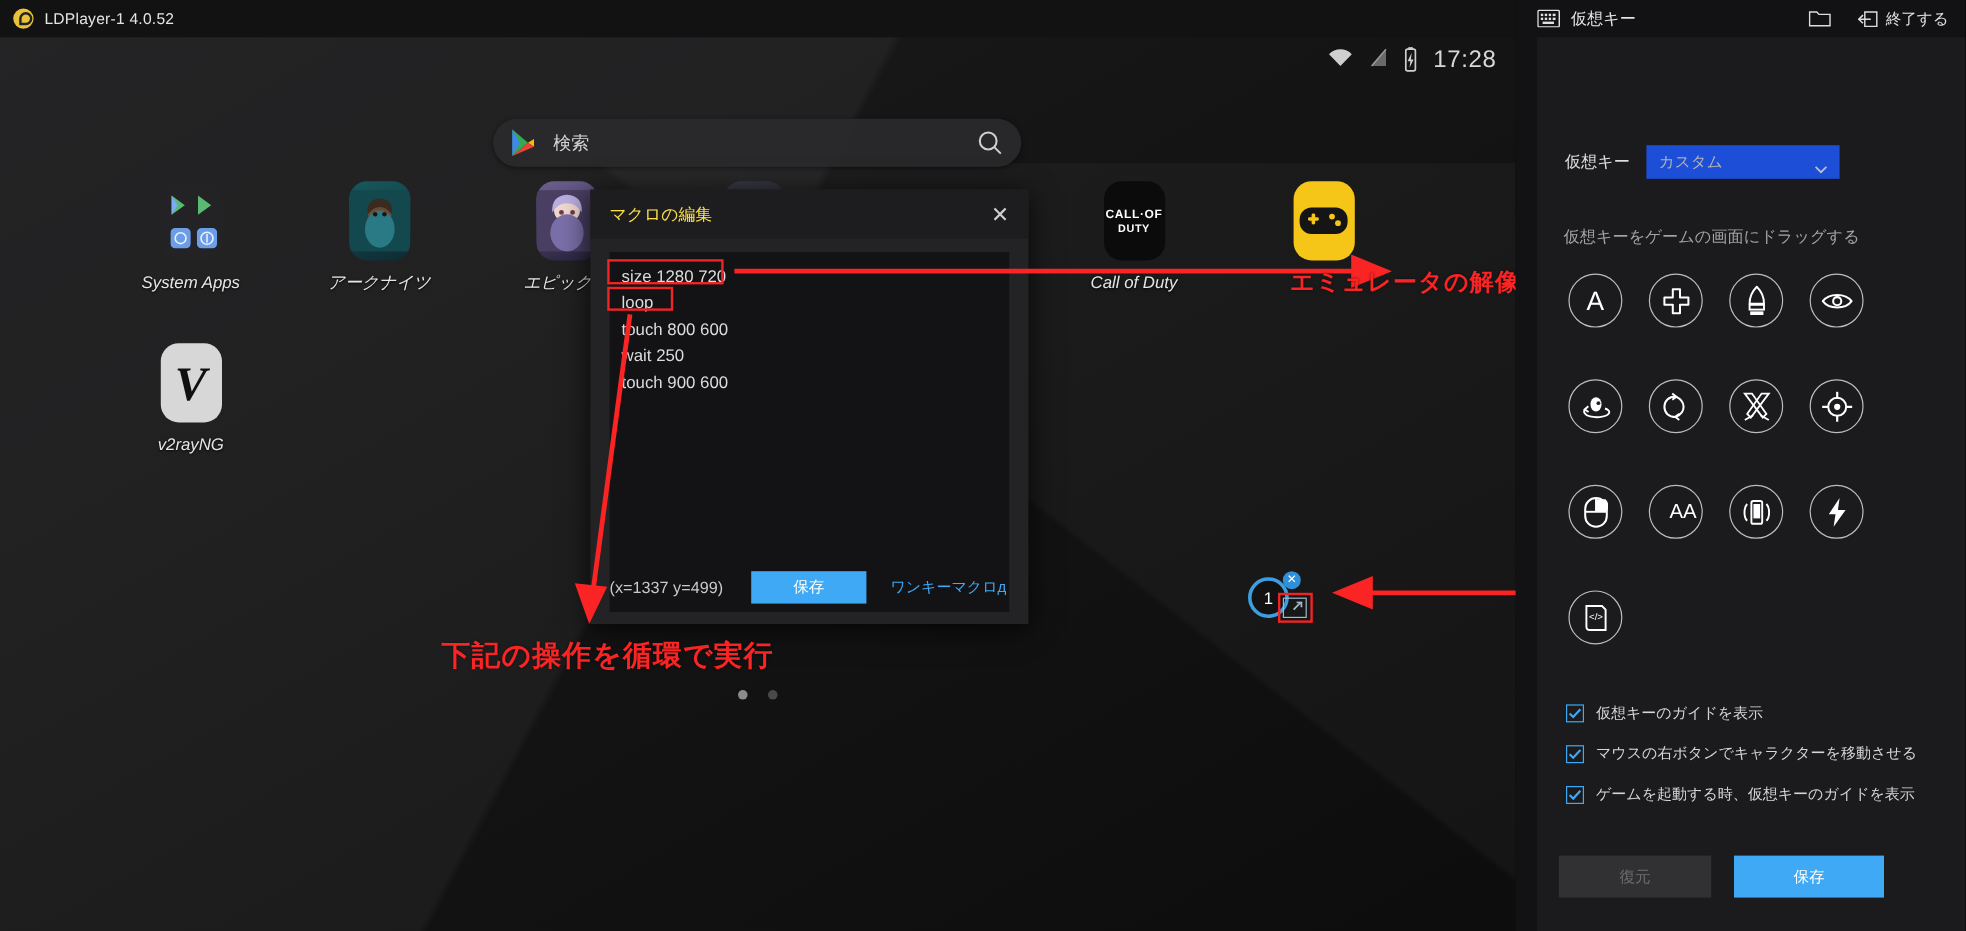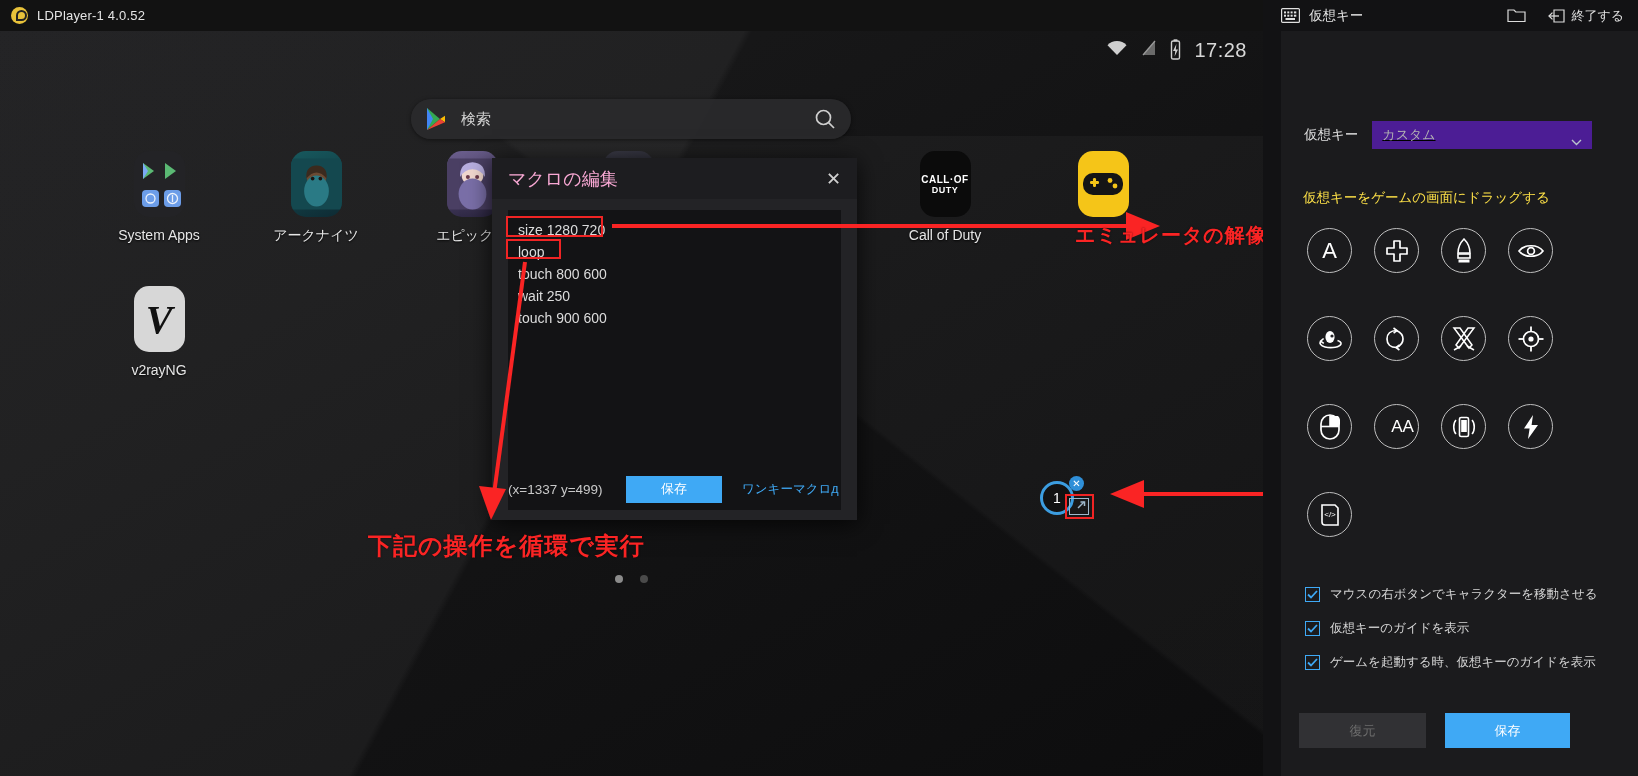--- a/index.html
+++ b/index.html
@@ -64,21 +64,21 @@
 
   
   .appicon { position: absolute; width: 108px; text-align: center; }
   .appicon .tile {
     width: 51px; height: 66px; margin: 0 auto 10px; border-radius: 15px;
     display: flex; align-items: center; justify-content: center; overflow: hidden;
     position: relative;
   }
   .appicon .label {
     color: #e6e6e6; font-size: 14px; white-space: nowrap;
-    overflow: visible; text-shadow: 0 1px 2px rgba(0,0,0,.9);
+    overflow: visible; text-shadow: 0 1px 2px rgba(0,0,0,.9); font-style: italic;
   }
   .tile-sysapps { background: #232326; }
   .sys-grid { display: grid; grid-template-columns: 1fr 1fr; gap: 5px; padding: 8px; width: 100%; height: 100%;}
   .sys-cell { display:flex; align-items:center; justify-content:center; }
   .tile-ak { background: linear-gradient(160deg,#17595e,#0e2a33); }
   .tile-epic { background: linear-gradient(170deg,#6c5f8e,#2b2540); }
   .tile-mid { background: linear-gradient(160deg,#3a3a46,#1d1d24); }
   .tile-cod { background: #0b0b0b; display:flex;flex-direction:column;align-items:center;justify-content:center;}
   .tile-cod .cod1{ color:#fff; font-size:10px; font-weight:bold; letter-spacing:.5px;}
   .tile-cod .cod2{ color:#fff; font-size:9px; font-weight:bold; letter-spacing:.5px;}
@@ -93,21 +93,21 @@
 
   
   .macro-dialog {
     position: absolute; left: 492px; top: 158px; width: 365px; height: 362px;
     background: #232326; box-shadow: 0 4px 22px rgba(0,0,0,.75);
   }
   .macro-head {
     height: 41px; background: #1d1d20; display: flex; align-items: center;
     padding: 0 12px 0 16px;
   }
-  .macro-title { color: #f9a8d4; font-size: 18px; flex: 1; }
+  .macro-title { color: #fde047; font-size: 14px; flex: 1; }
   .macro-close { color: #d0d0d0; font-size: 18px; line-height: 1; cursor: pointer; padding: 2px 4px; }
   .macro-body {
     position: absolute; left: 16px; top: 52px; width: 333px; height: 300px;
     background: #131315; padding: 9px 10px;
   }
   .macro-line { color: #dcdcdc; font-size: 14px; line-height: 22px; white-space: pre; }
   .macro-foot {
     position: absolute; left: 0; right: 0; bottom: 0; height: 62px;
     display: flex; align-items: center; padding: 0 16px;
   }
@@ -154,27 +154,27 @@
   .rp-folder { width: 19px; height: 15px; margin-right: 22px; cursor:pointer; flex:0 0 auto;}
   .rp-exitbox { display:flex; align-items:center; cursor:pointer; }
   .rp-exit-ico { width: 17px; height: 14px; margin-right: 6px; flex:0 0 auto;}
   .rp-exit-txt { color:#e2e2e2; font-size: 13px; }
 
   .rp-body { position:absolute; left: 18px; top: 31px; width: 357px; height: 745px; background: #1b1b1d; }
 
   .vk-row { position:absolute; left: 23px; top: 90px; display:flex; align-items:center; }
   .vk-label { color:#e0e0e0; font-size: 13.5px; margin-right: 14px; }
   .vk-select {
-    width: 220px; height: 28px; background: #4c1d95; display:flex; align-items:center;
-    padding: 0 10px; cursor:pointer;text-decoration:underline;
+    width: 161px; height: 28px; background: #1d4ed8; display:flex; align-items:center;
+    padding: 0 10px; cursor:pointer;
   }
   .vk-select-val { color:#b3b3b3; font-size: 13px; flex:1; }
   .vk-chev { width:11px;height:7px; flex:0 0 auto;}
 
-  .vk-hint { position:absolute; left: 22px; top: 158px; color:#fde047; font-size:13.5px; }
+  .vk-hint { position:absolute; left: 22px; top: 158px; color:#a3a3a3; font-size:13.5px; }
 
   .icon-grid {
     position:absolute; left: 26px; top: 197px; width: 260px;
     display:grid; grid-template-columns: repeat(4, 67px); grid-auto-rows: 88px;
   }
   .vkicon {
     width: 45px; height: 45px; border-radius: 50%; border: 1.4px solid #bdbdbd;
     display:flex; align-items:center; justify-content:center; cursor: pointer; color:#fff;
   }
   .vkicon svg { display:block; }
@@ -544,29 +544,29 @@
         </div>
       </div>
 
       <div class="chk-list">
         <div class="chk-row">
           <span class="chk-box">
             <svg class="chk-mark" viewBox="0 0 11 9">
                 <polyline points="1,4.5 4,7.5 10,1" fill="none" stroke="#3fa9f5" stroke-width="1.8"></polyline>
               </svg>
           </span>
-          <span class="chk-label">マウスの右ボタンでキャラクターを移動させる</span>
+          <span class="chk-label">仮想キーのガイドを表示</span>
         </div>
         <div class="chk-row">
           <span class="chk-box">
             <svg class="chk-mark" viewBox="0 0 11 9">
                 <polyline points="1,4.5 4,7.5 10,1" fill="none" stroke="#3fa9f5" stroke-width="1.8"></polyline>
               </svg>
           </span>
-          <span class="chk-label">仮想キーのガイドを表示</span>
+          <span class="chk-label">マウスの右ボタンでキャラクターを移動させる</span>
         </div>
         <div class="chk-row">
           <span class="chk-box">
             <svg class="chk-mark" viewBox="0 0 11 9">
                 <polyline points="1,4.5 4,7.5 10,1" fill="none" stroke="#3fa9f5" stroke-width="1.8"></polyline>
               </svg>
           </span>
           <span class="chk-label">ゲームを起動する時、仮想キーのガイドを表示</span>
         </div>
       </div>

